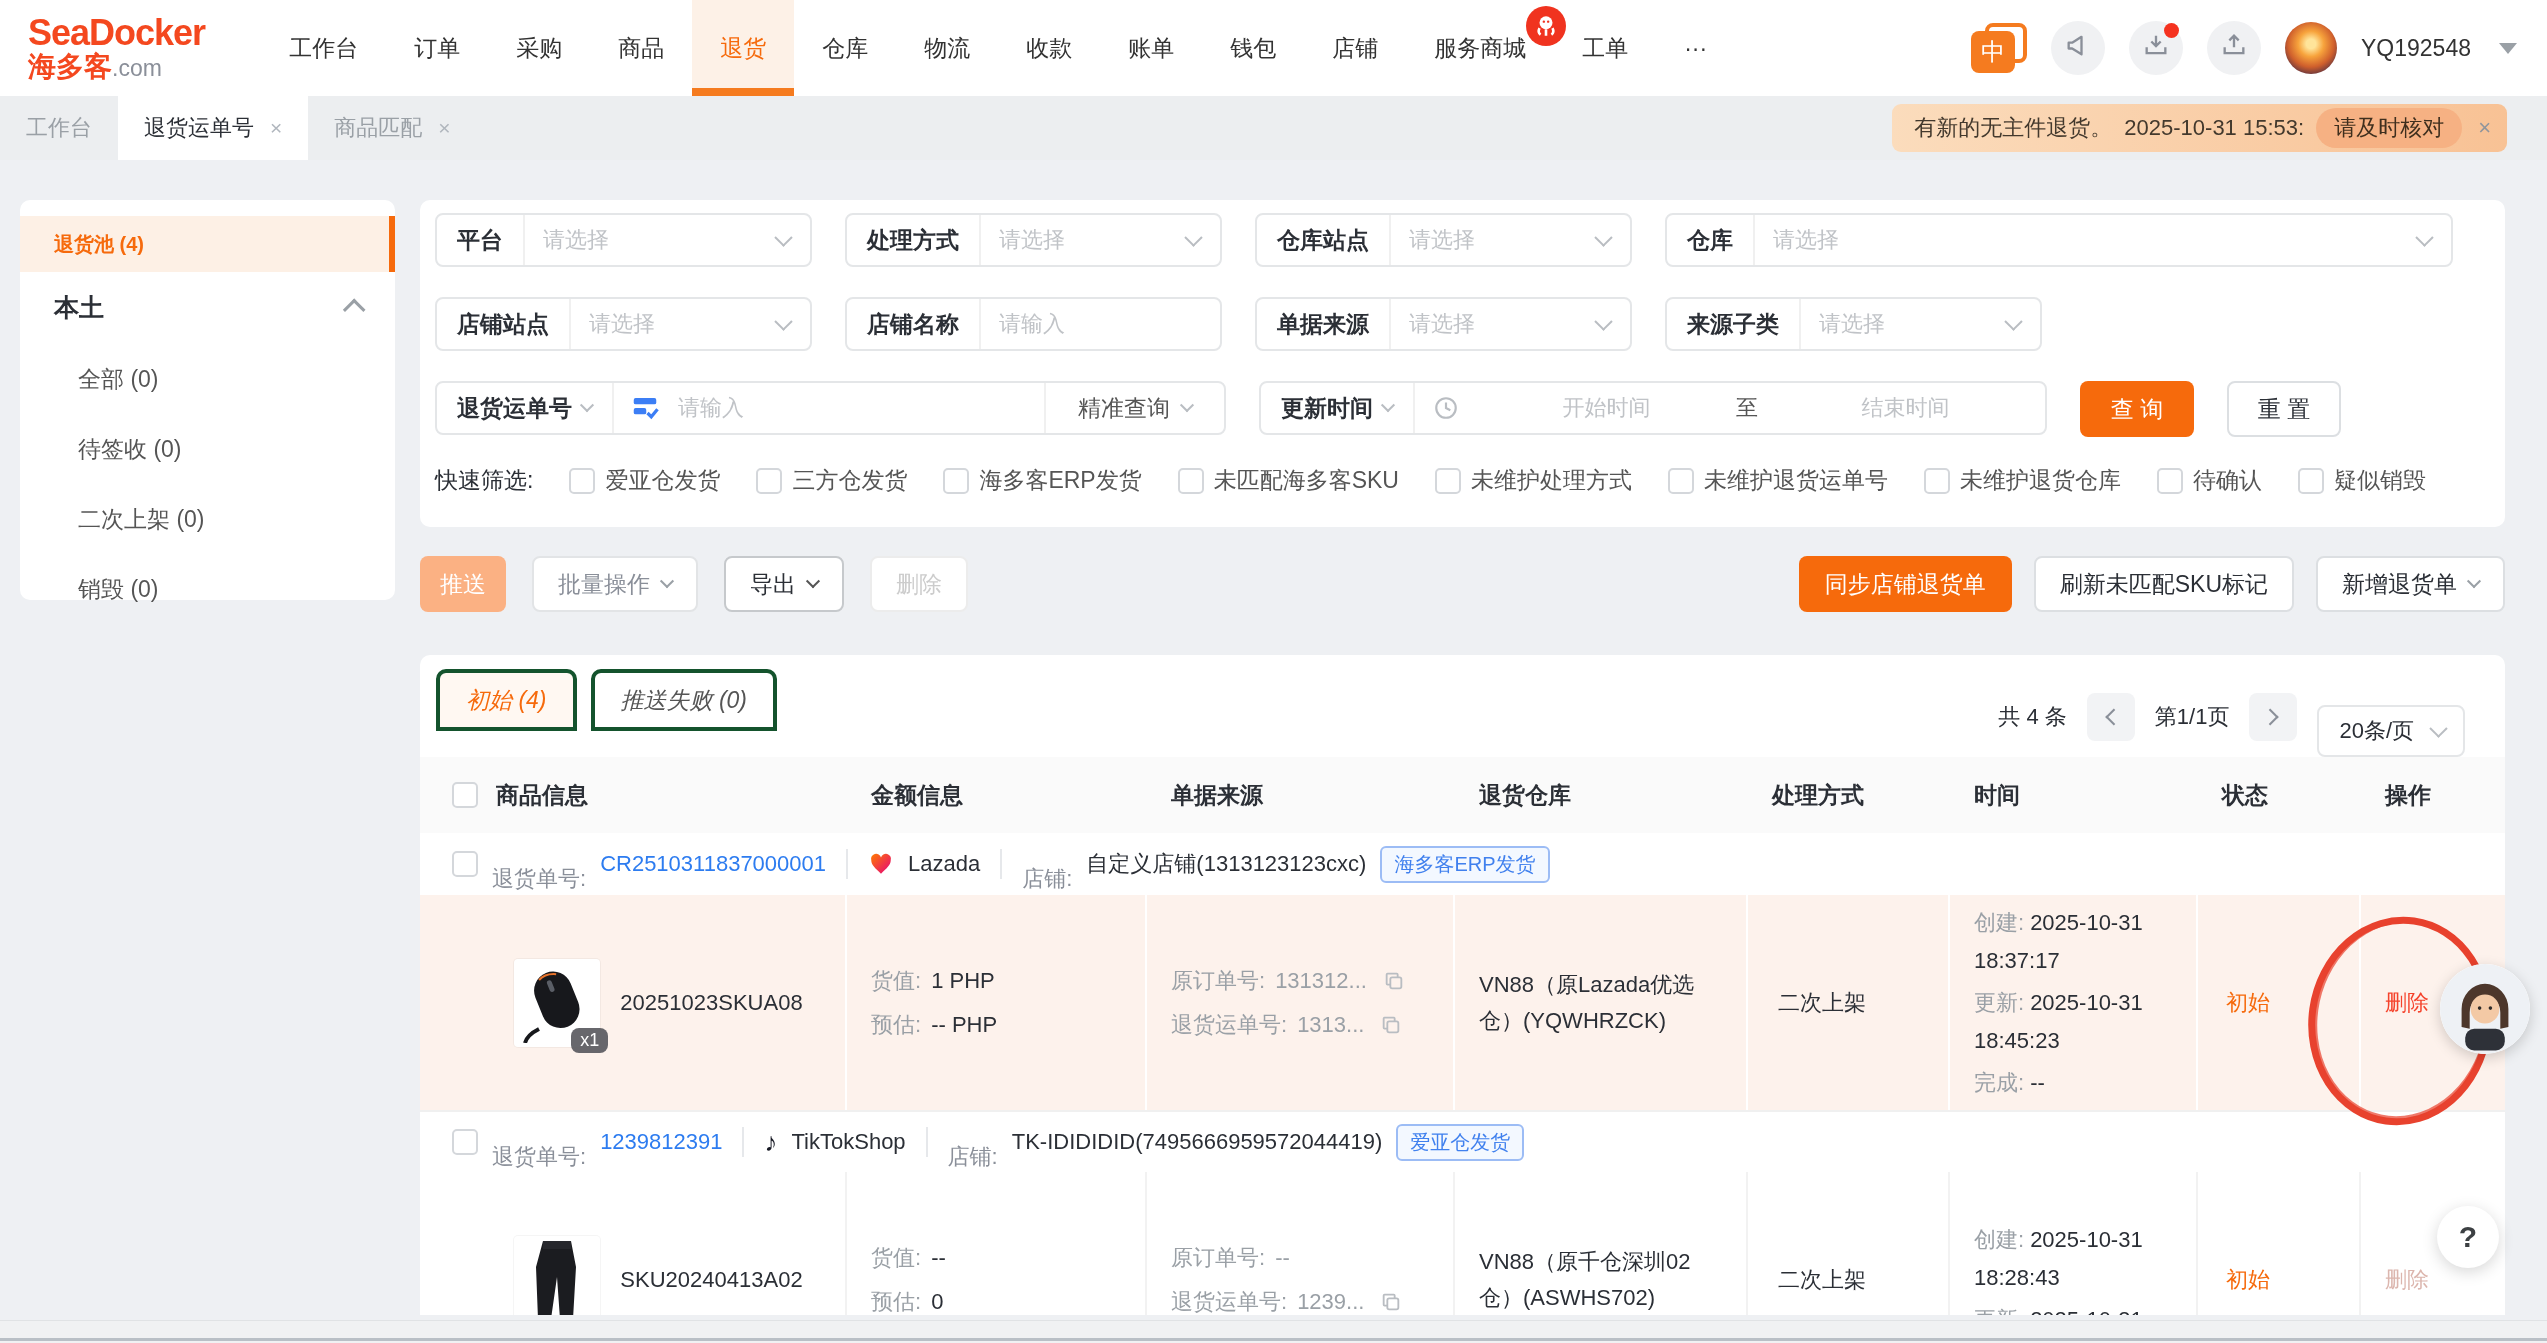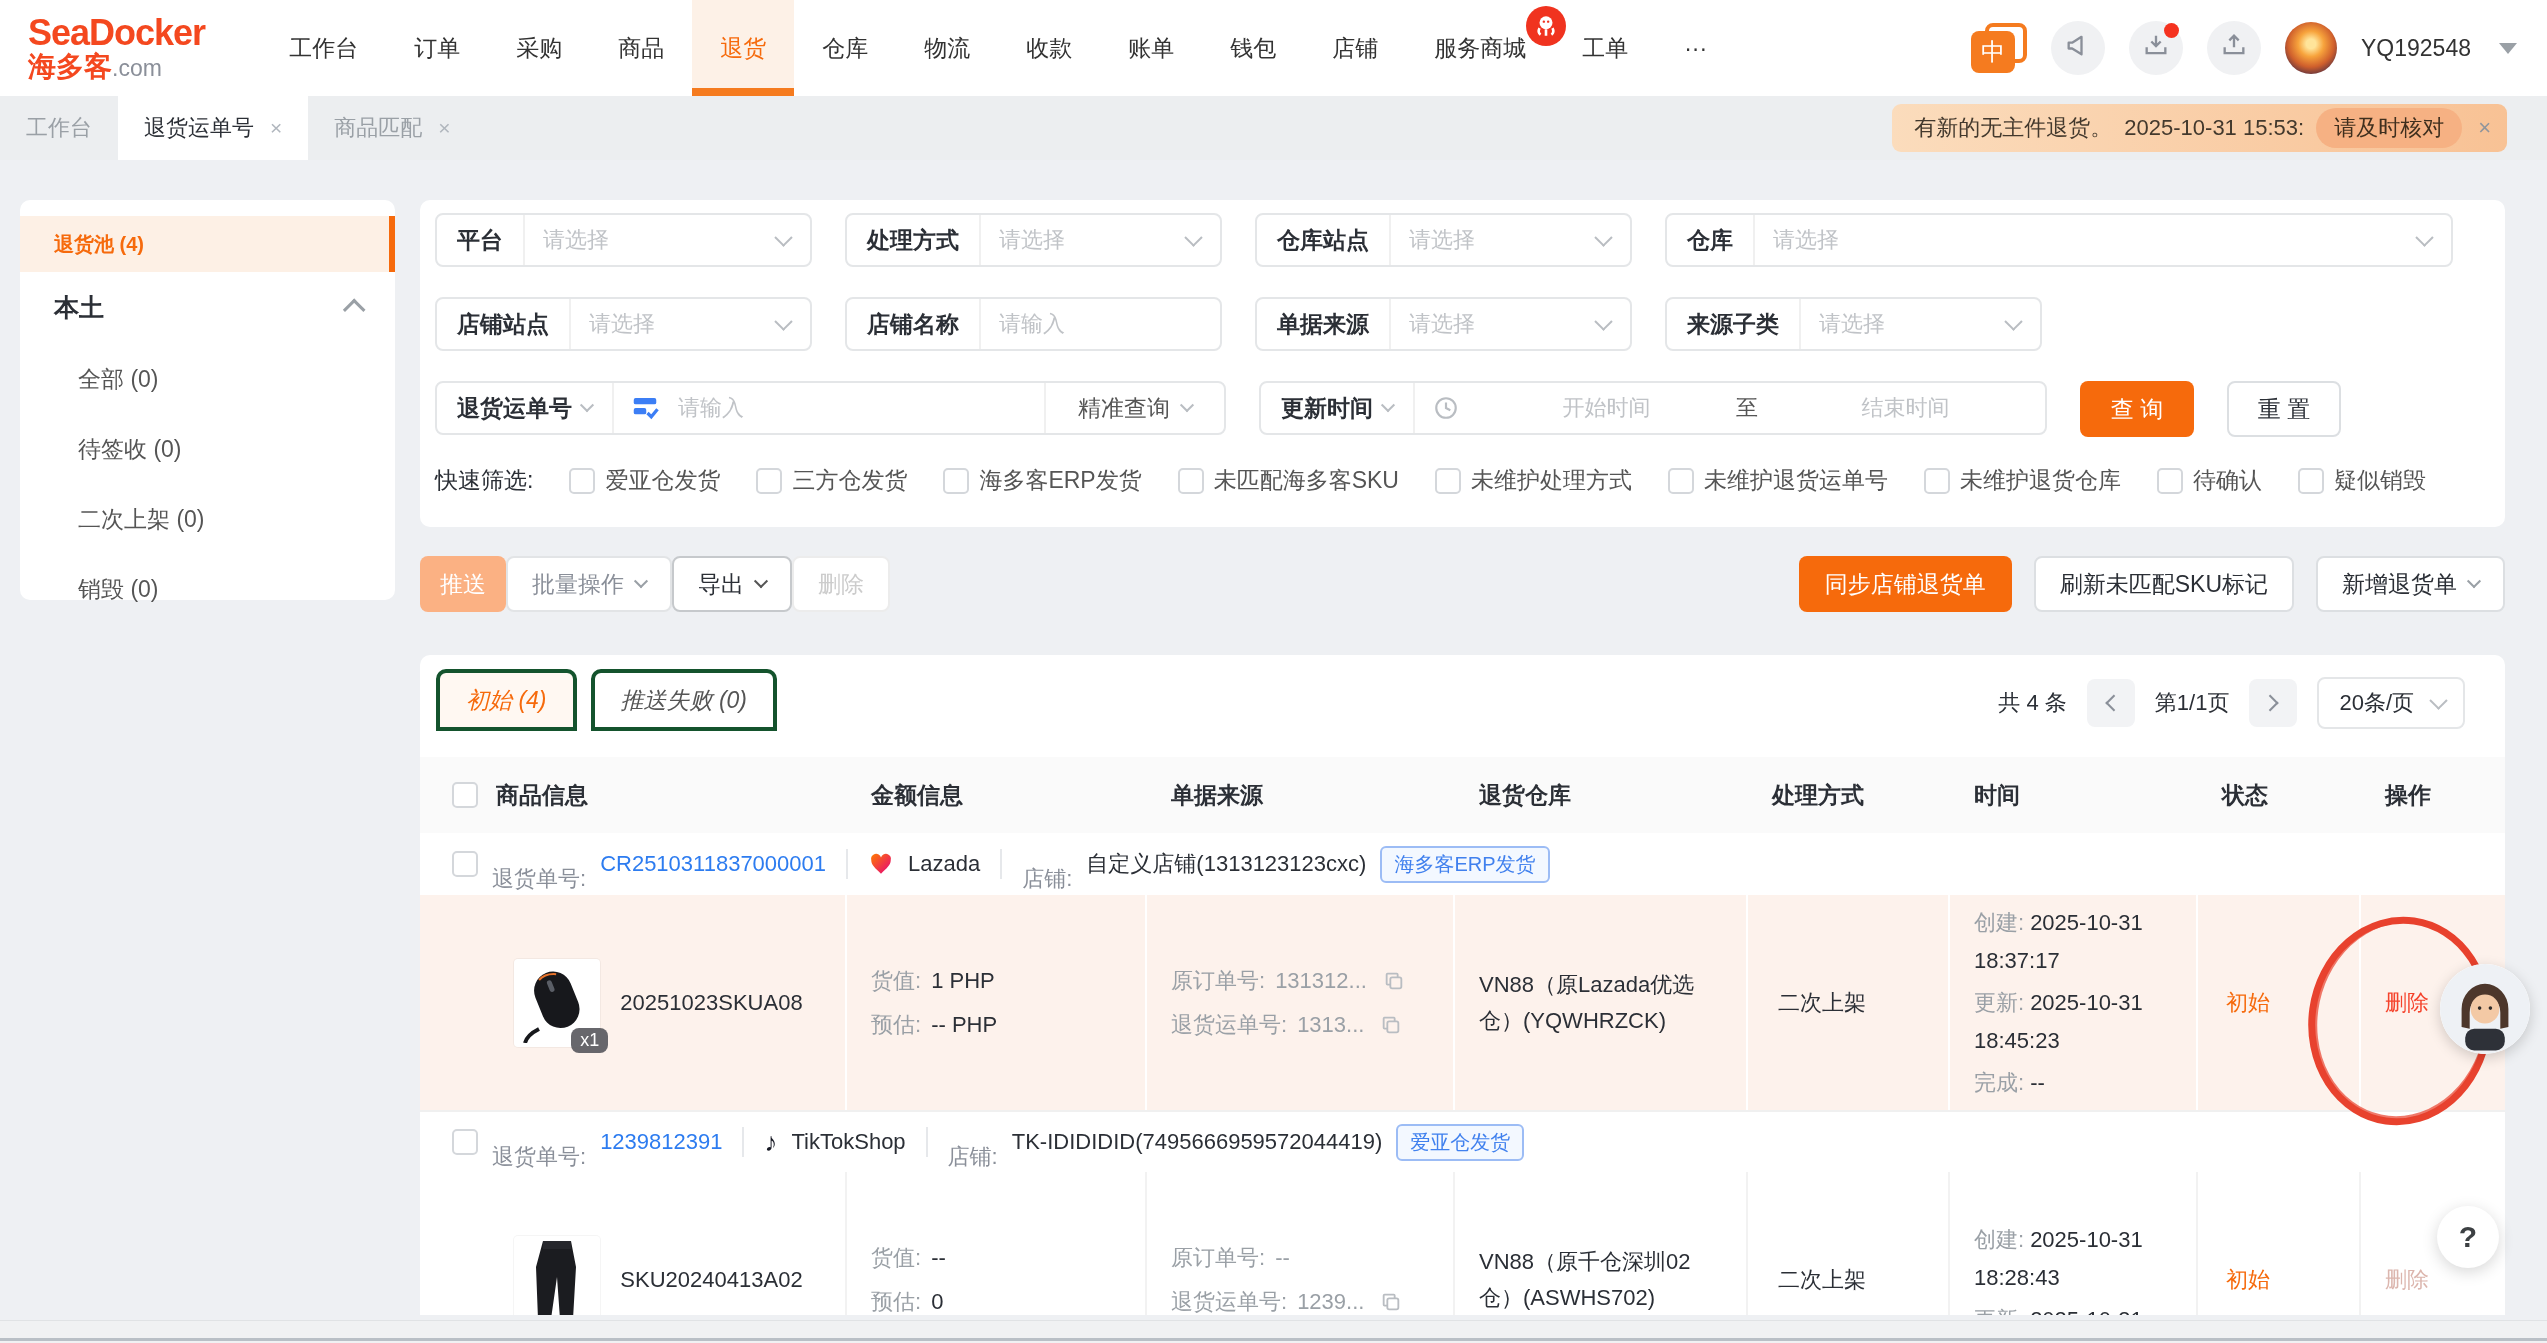--- a/index.html
+++ b/index.html
@@ -54,41 +54,41 @@
   .cchev { width:13px; height:13px; border-right:2px solid #b9bdc2; border-bottom:2px solid #b9bdc2; transform:rotate(45deg) translate(-2px,-2px); margin-right:20px; flex:none; }
   .cchev.sm { width:10px; height:10px; margin-right:0; }
   .fdiv { width:2px; height:100%; background:#f0f0f0; }
   .fseg { display:flex; align-items:center; gap:12px; padding:0 32px; color:#555; height:100%; white-space:nowrap; font-size:23px; }
   .qrow { display:flex; align-items:center; gap:36px; margin-top:-2px; }
   .qlabel { color:#2b2f36; font-size:23px; }
   .qitem { display:flex; align-items:center; gap:10px; color:#555; font-size:23px; cursor:pointer; white-space:nowrap; }
   .cb { width:26px; height:26px; border:2px solid #d4d7db; border-radius:5px; background:#fff; flex:none; }
 
   
-  .toolbar { position:absolute; left:420px; top:556px; width:2085px; display:flex; align-items:center; }
+  .toolbar { position:absolute; left:420px; top:556px; width:2085px; display:flex; gap:26px; align-items:center; }
   .btn { height:56px; border-radius:8px; font-size:23px; display:inline-flex; align-items:center; justify-content:center; gap:12px; padding:0 24px; border:2px solid transparent; cursor:pointer; background:#fff; white-space:nowrap; }
   .btn-push { background:#fbb183; color:#fff; padding:0 18px; }
   .btn-plain { border-color:#e2e4e6; color:#8a8f99; }
   .btn-export { border-color:#c6c9cc; color:#2b2f36; }
   .btn-disabled { border-color:#ececec; color:#ccc; }
   .btn-primary { background:#f66a0c; color:#fff; }
   .btn-white { border-color:#dcdfe2; color:#2b2f36; }
   .tb-right { margin-left:auto; display:flex; gap:22px; }
 
   
   .tcard { position:absolute; left:420px; top:655px; width:2085px; height:660px; background:#fff; border-radius:10px 10px 0 0; overflow:hidden; }
   .tstrip { margin:14px 0 0 16px; display:flex; gap:14px; }
   .ttab { height:62px; padding:0 26px; border:4px solid #14532d; border-radius:10px 10px 0 0; display:flex; align-items:center; font-size:23px; color:#555; background:#fff; cursor:pointer;font-style:italic; }
   .ttab.active { color:#f66a0c; background:#fff8f2; }
   .pager { position:absolute; right:40px; top:22px; display:flex; align-items:center; gap:20px; font-size:22px; color:#2b2f36; }
   .pg-btn { width:48px; height:48px; border-radius:8px; background:#f2f3f5; display:flex; align-items:center; justify-content:center; cursor:pointer; }
   .pg-ch { width:12px; height:12px; border-left:2px solid #8a8f99; border-bottom:2px solid #8a8f99; }
   .pg-prev { transform:rotate(45deg) translate(2px,-2px); }
   .pg-next { transform:rotate(-135deg) translate(2px,-2px); }
-  .pg-size { height:52px; border:2px solid #e4e6e8; border-radius:8px; display:flex; align-items:center; gap:18px; padding:0 4px 0 20px; cursor:pointer; }
+  .pg-size { height:52px; border:2px solid #e4e6e8; border-radius:8px; display:flex; align-items:center; gap:18px; padding:0 4px 0 20px; cursor:pointer;margin-top:28px; }
   .thead { margin-top:26px; height:76px; background:#fafafa; display:flex; align-items:center; font-weight:bold; font-size:23px; color:#2b2f36; padding-left:20px; }
   .th { padding-left:24px; white-space:nowrap; }
   .th1 { display:flex; align-items:center; gap:18px; padding-left:12px; }
   .grow { height:62px; display:flex; align-items:center; gap:14px; padding-left:32px; font-size:22px; }
   .grow + .prow { border-top:0; }
   .glbl { color:#8a8f99;margin-top:29px; }
   .gnum { color:#2d7cf0; cursor:pointer; }
   .gsep { width:2px; height:30px; background:#e6e8eb; margin:0 6px; }
   .gstore { color:#2b2f36; }
   .tag-blue { border:2px solid #9cbcf5; color:#4080ee; background:#f3f8ff; border-radius:6px; padding:3px 12px; font-size:20px; white-space:nowrap; }

